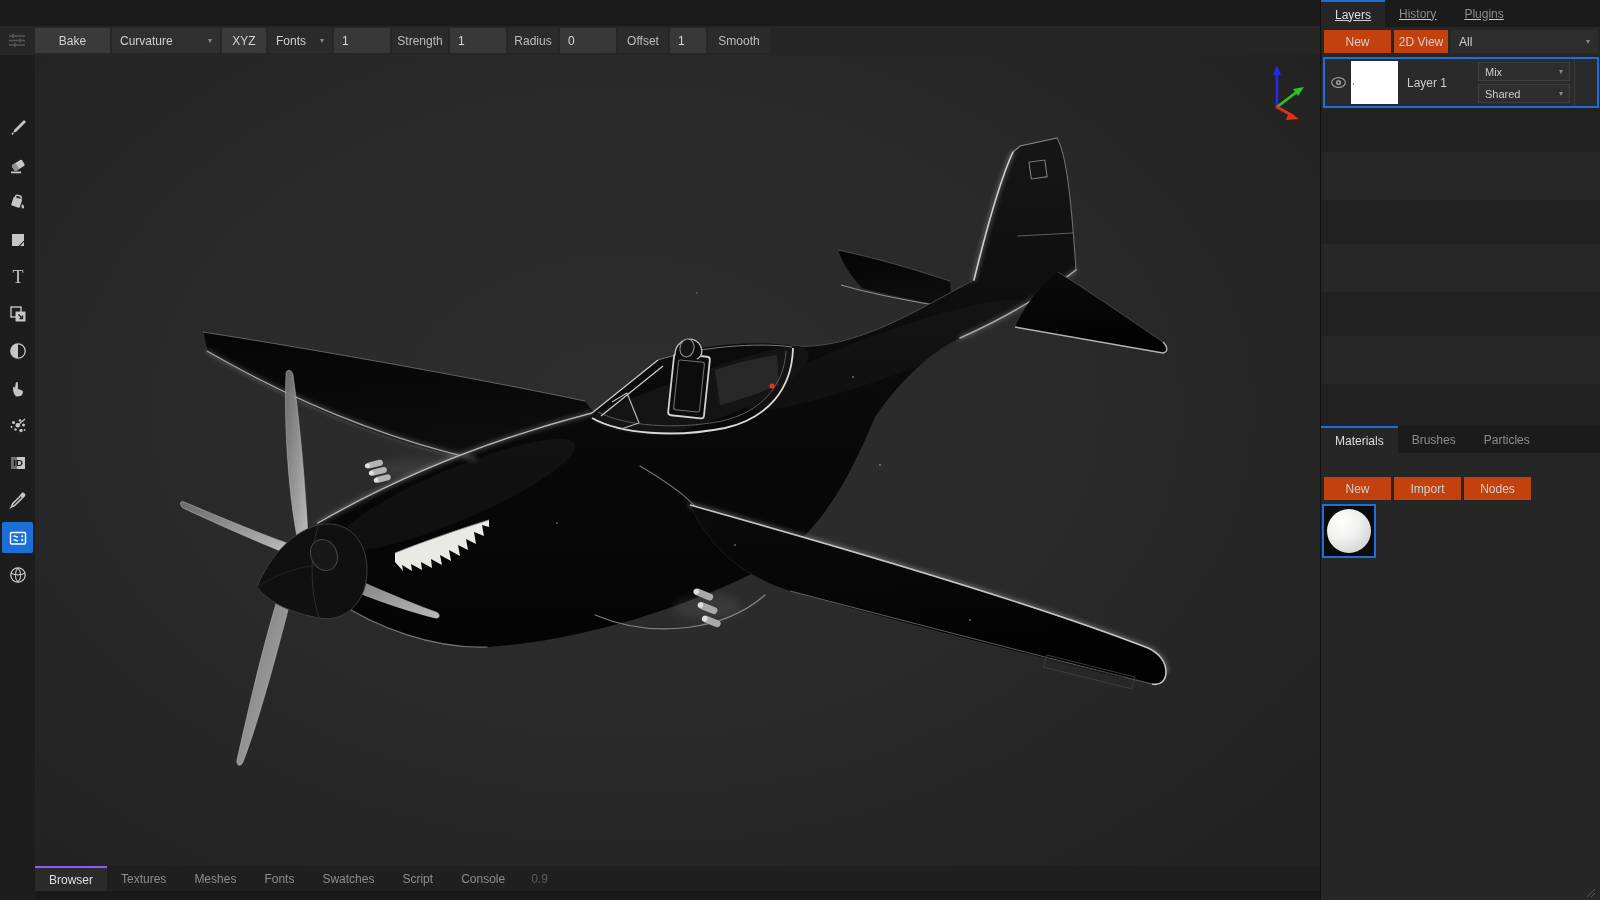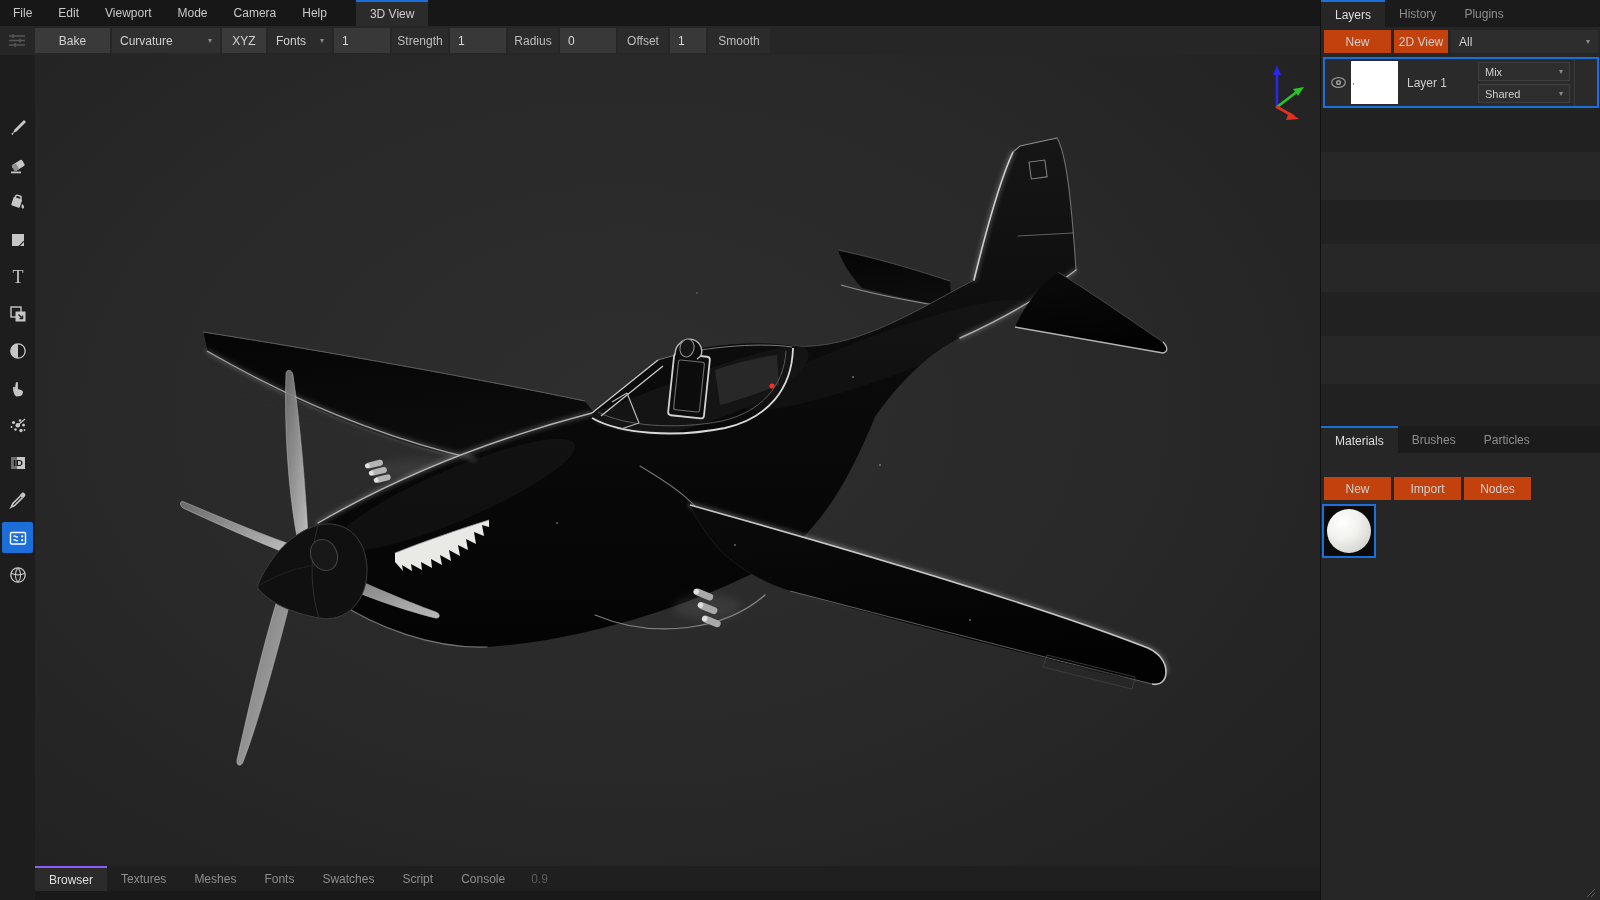--- a/index.html
+++ b/index.html
@@ -63,29 +63,20 @@
 
   .thumb{width:47px;height:43px;background:#000;overflow:hidden;}
 
   #resize-corner{left:1586px;top:888px;width:10px;height:10px;}
 </style>
 </head>
 <body>
 
 <div id="window">
 
-  <div id="menubar" class="abs">
-    <div class="menu-item">File</div>
-    <div class="menu-item">Edit</div>
-    <div class="menu-item">Viewport</div>
-    <div class="menu-item">Mode</div>
-    <div class="menu-item">Camera</div>
-    <div class="menu-item">Help</div>
-    <div id="view-tab">3D View</div>
-  </div>
 
   <div id="toolbar" class="abs">
     <div class="tb-seg" style="width:33px;justify-content:center;">
       <svg width="18" height="15" viewBox="0 0 18 15">
         <g stroke="#555" stroke-width="1.6">
           <line x1="1" y1="3" x2="17" y2="3"></line>
             <line x1="1" y1="7.5" x2="17" y2="7.5"></line>
             <line x1="1" y1="12" x2="17" y2="12"></line>
           <line x1="5" y1="1" x2="5" y2="5"></line>
             <line x1="12" y1="5.5" x2="12" y2="9.5"></line>
@@ -375,21 +366,21 @@
     <div class="btab">Fonts</div>
     <div class="btab">Swatches</div>
     <div class="btab">Script</div>
     <div class="btab">Console</div>
     <div class="bver">0.9</div>
   </div>
   <div id="bottomstrip" class="abs"></div>
 
   <div id="rightpanel" class="abs">
 
-    <div class="ptabbar" style="top:0;">
+    <div class="ptabbar" style="top:0;text-decoration:underline;">
       <div class="ptab active">Layers</div>
       <div class="ptab">History</div>
       <div class="ptab">Plugins</div>
     </div>
     <div class="pbtn" style="left:3px;top:30px;width:67px;">New</div>
     <div class="pbtn" style="left:73px;top:30px;width:54px;">2D View</div>
     <div class="pcombo" style="left:130px;top:30px;width:147px;gap:16px;">
       <span>All</span>
         <span class="arr">▾</span>
     </div>

